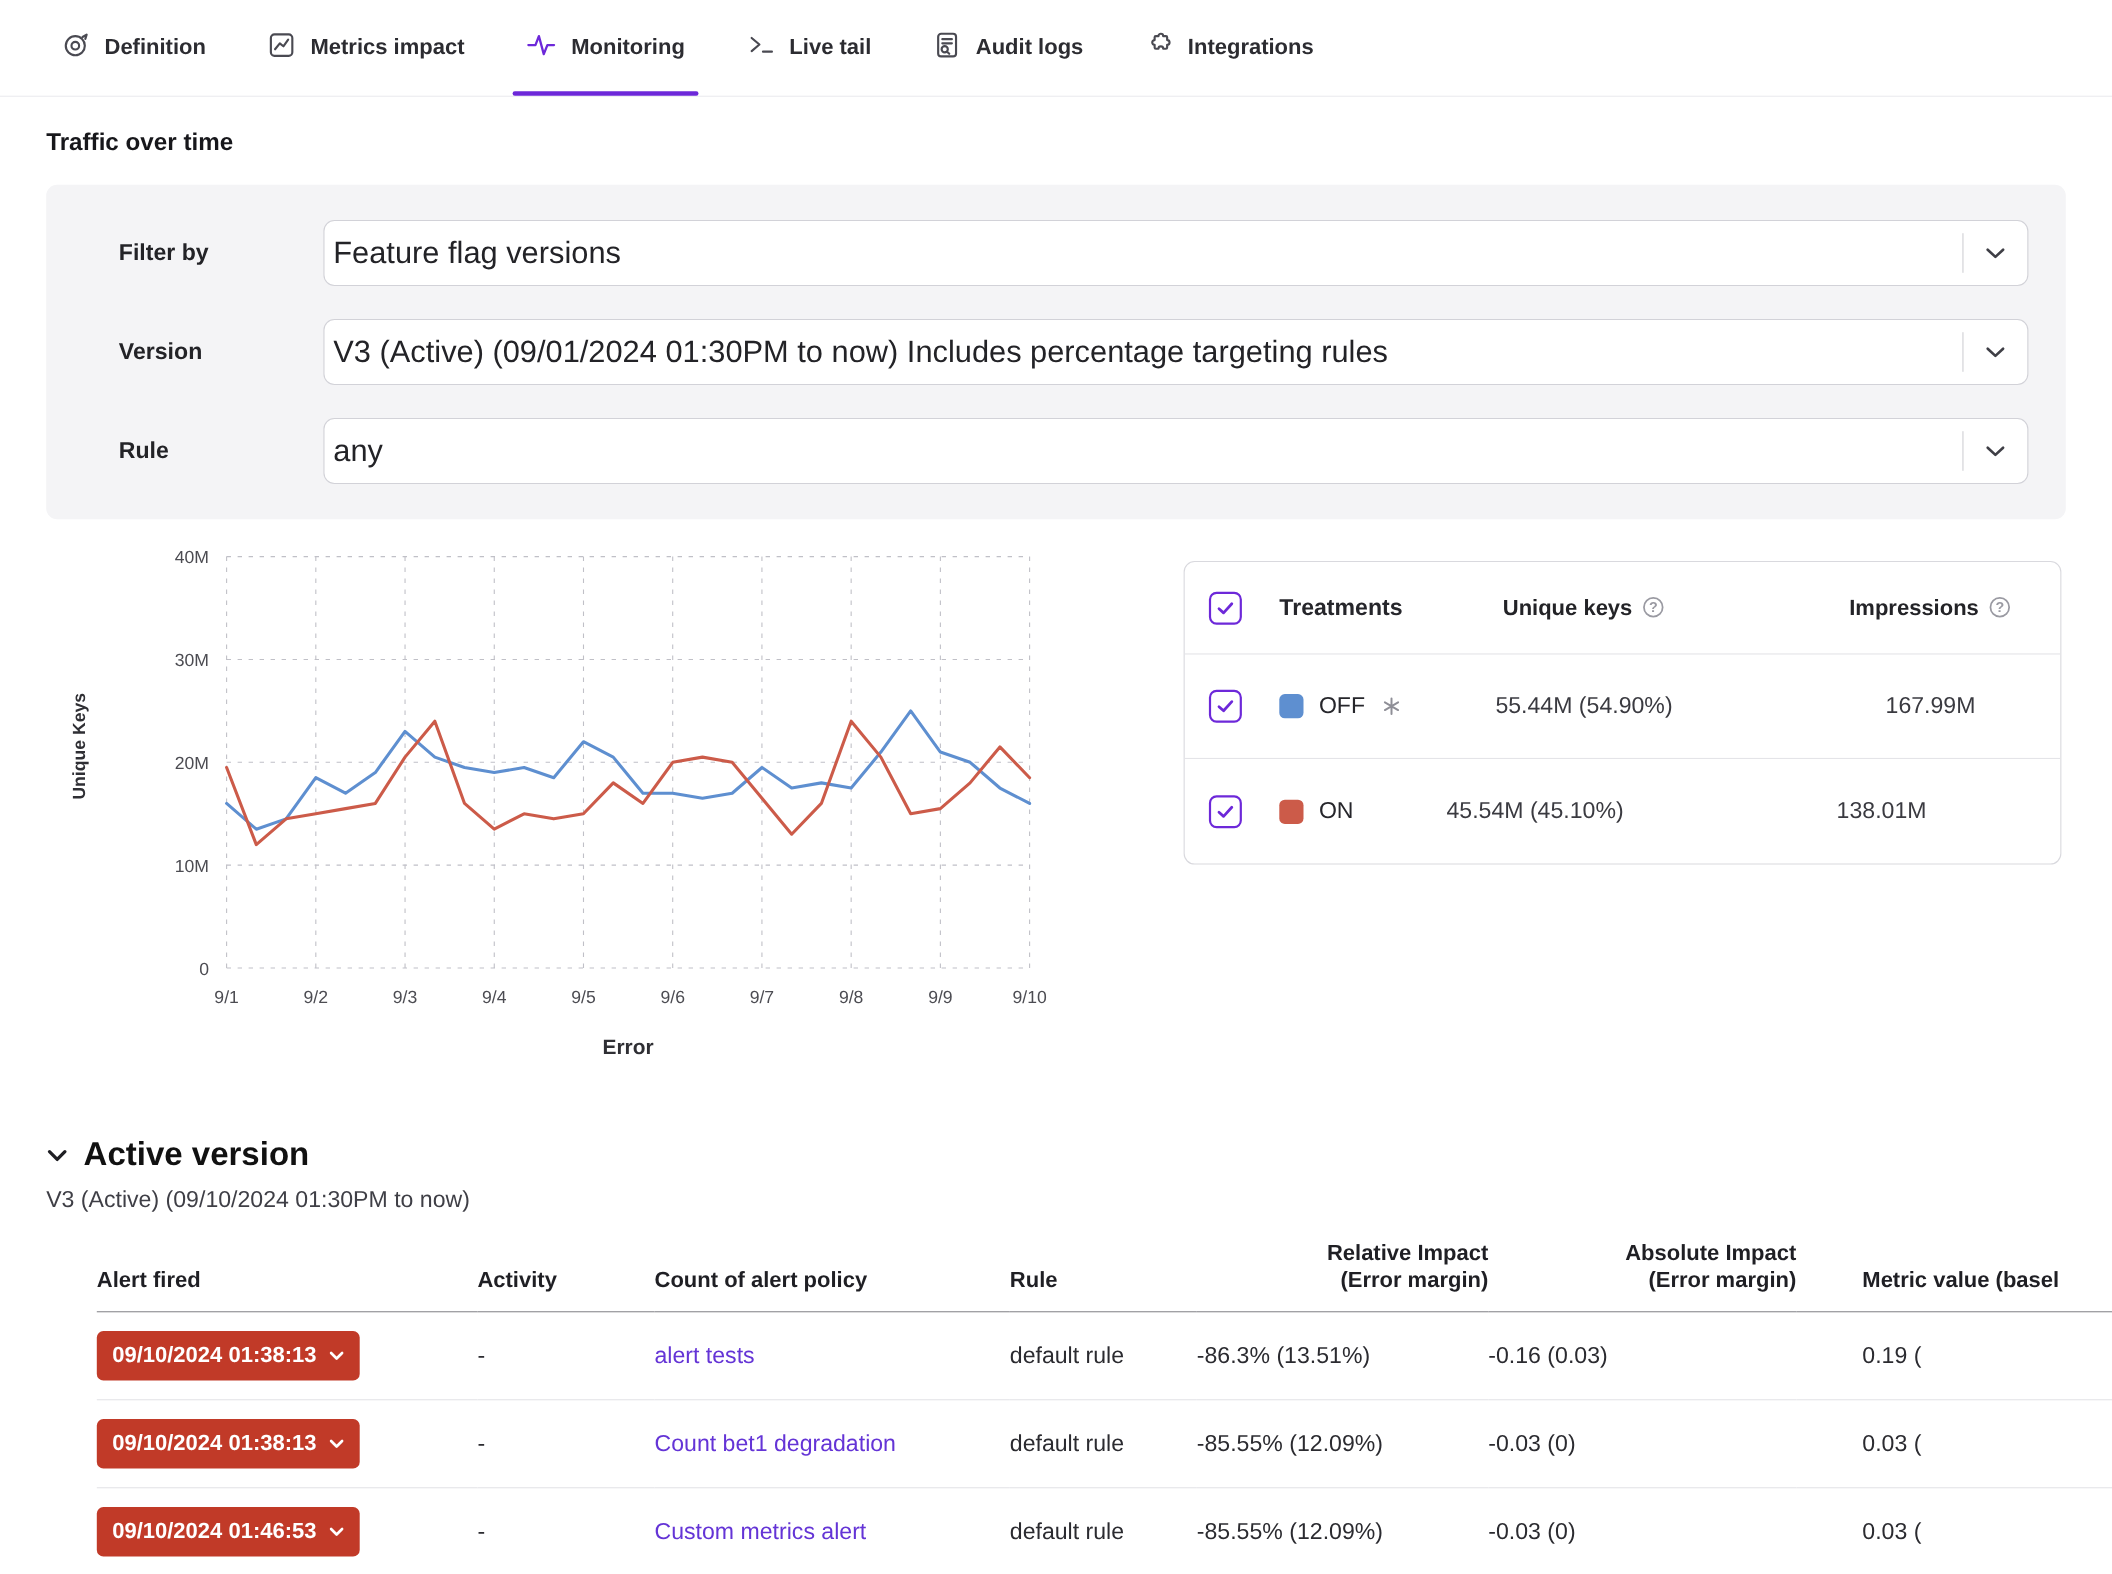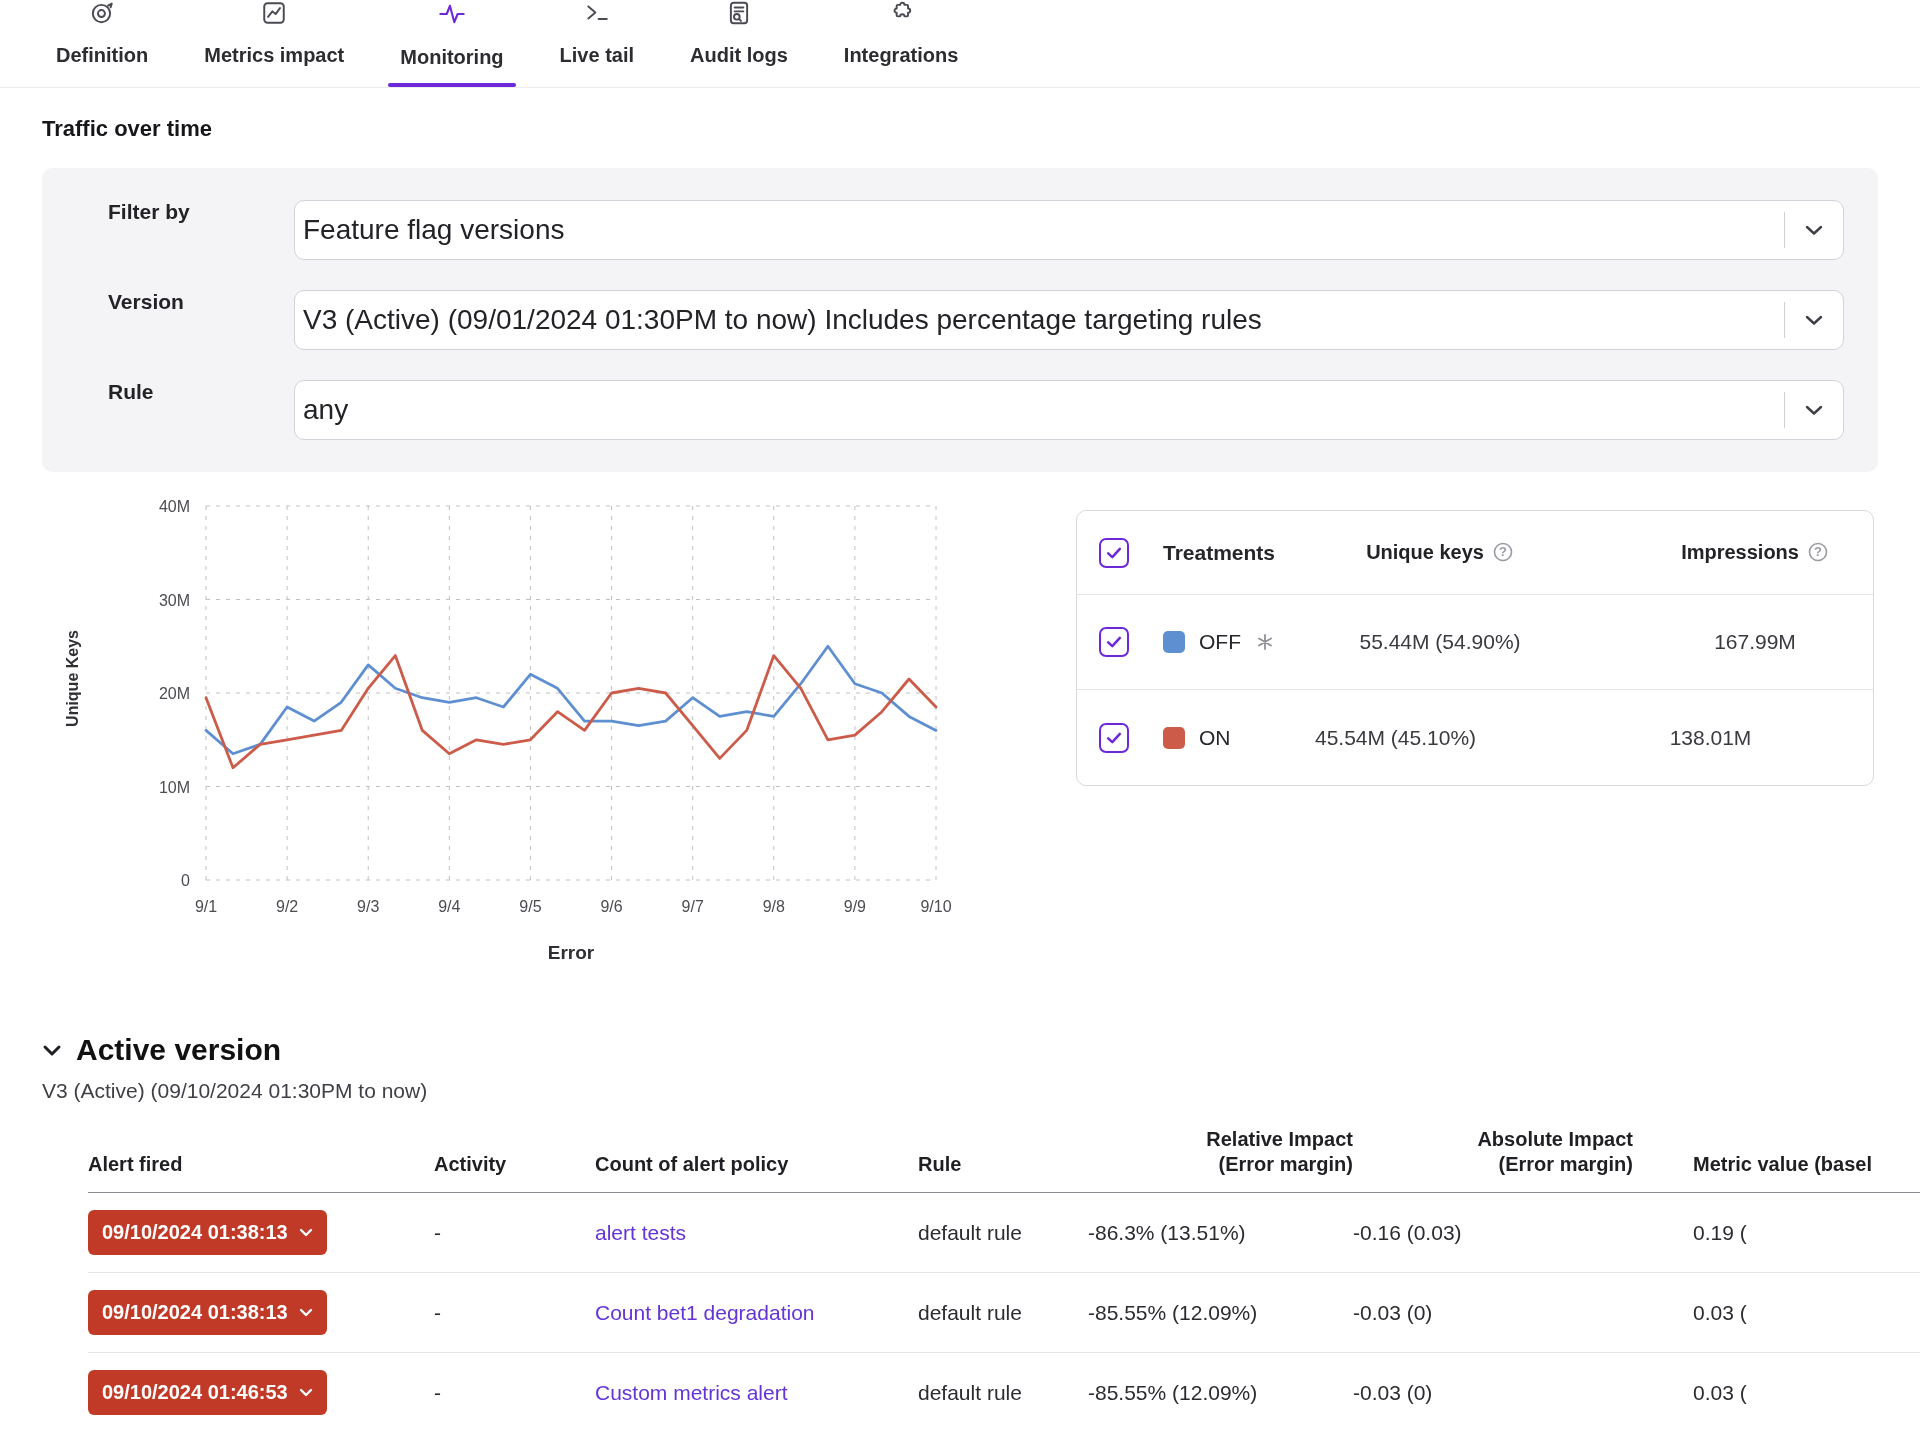--- a/index.html
+++ b/index.html
@@ -3,32 +3,32 @@
 <meta charset="utf-8">
 <style>
   * { box-sizing: border-box; margin: 0; padding: 0; }
   html, body { width: 1920px; height: 1431px; overflow: hidden; background: #fff;
     font-family: "Liberation Sans", sans-serif; color: #1f1f24; }
 
   
   .tabbar { display: flex; align-items: center; height: 88px; padding-left: 56px;
     gap: 56px; border-bottom: 1px solid #ececef; background: #fff; }
   .tab { display: flex; align-items: center; gap: 13px; font-weight: 700; font-size: 20px;
-    color: #2c2c31; height: 100%; position: relative; cursor: pointer; flex-direction: column; }
+    color: #2c2c31; height: 100%; position: relative; cursor: pointer; }
   .tab svg { stroke: #4a4a52; fill: none; stroke-width: 1.8; stroke-linecap: round; stroke-linejoin: round; }
   .tab.active svg { stroke: var(--accent); }
   .tab.active::after { content: ""; position: absolute; left: -12px; right: -12px; bottom: 0;
     height: 4px; background: var(--accent); border-radius: 2px; }
 
   
   .page-title { margin: 28px 0 0 42px; font-size: 22px; font-weight: 700; color: #17171b; }
 
   .filter-panel { margin: 26px 42px 0 42px; background: #f4f4f6; border-radius: 10px;
     padding: 32px 34px; display: flex; flex-direction: column; gap: 30px; }
-  .frow { display: flex; align-items: flex-start; }
+  .frow { display: flex; align-items: center; }
   .frow .flabel { width: 186px; margin-left: 32px; font-weight: 700; font-size: 21px; color: #232327; flex: none; }
   .select { flex: 1; height: 60px; background: #fff; border: 1.5px solid #d2d2d8; border-radius: 10px;
     display: flex; align-items: center; padding-left: 8px; font-size: 28px; color: #232327; cursor: pointer; }
   .select .sval { white-space: nowrap; overflow: hidden; text-overflow: ellipsis; }
   .select .divider { margin-left: auto; width: 1px; height: 62%; background: #cfcfd4; flex: none; }
   .select .chevbox { width: 58px; height: 100%; display: flex; align-items: center; justify-content: center; flex: none; }
   .chev { stroke: #3f3f46; fill: none; stroke-width: 2.4; stroke-linecap: round; stroke-linejoin: round; }
 
   
   .chart-section { display: flex; margin-top: 18px; }

